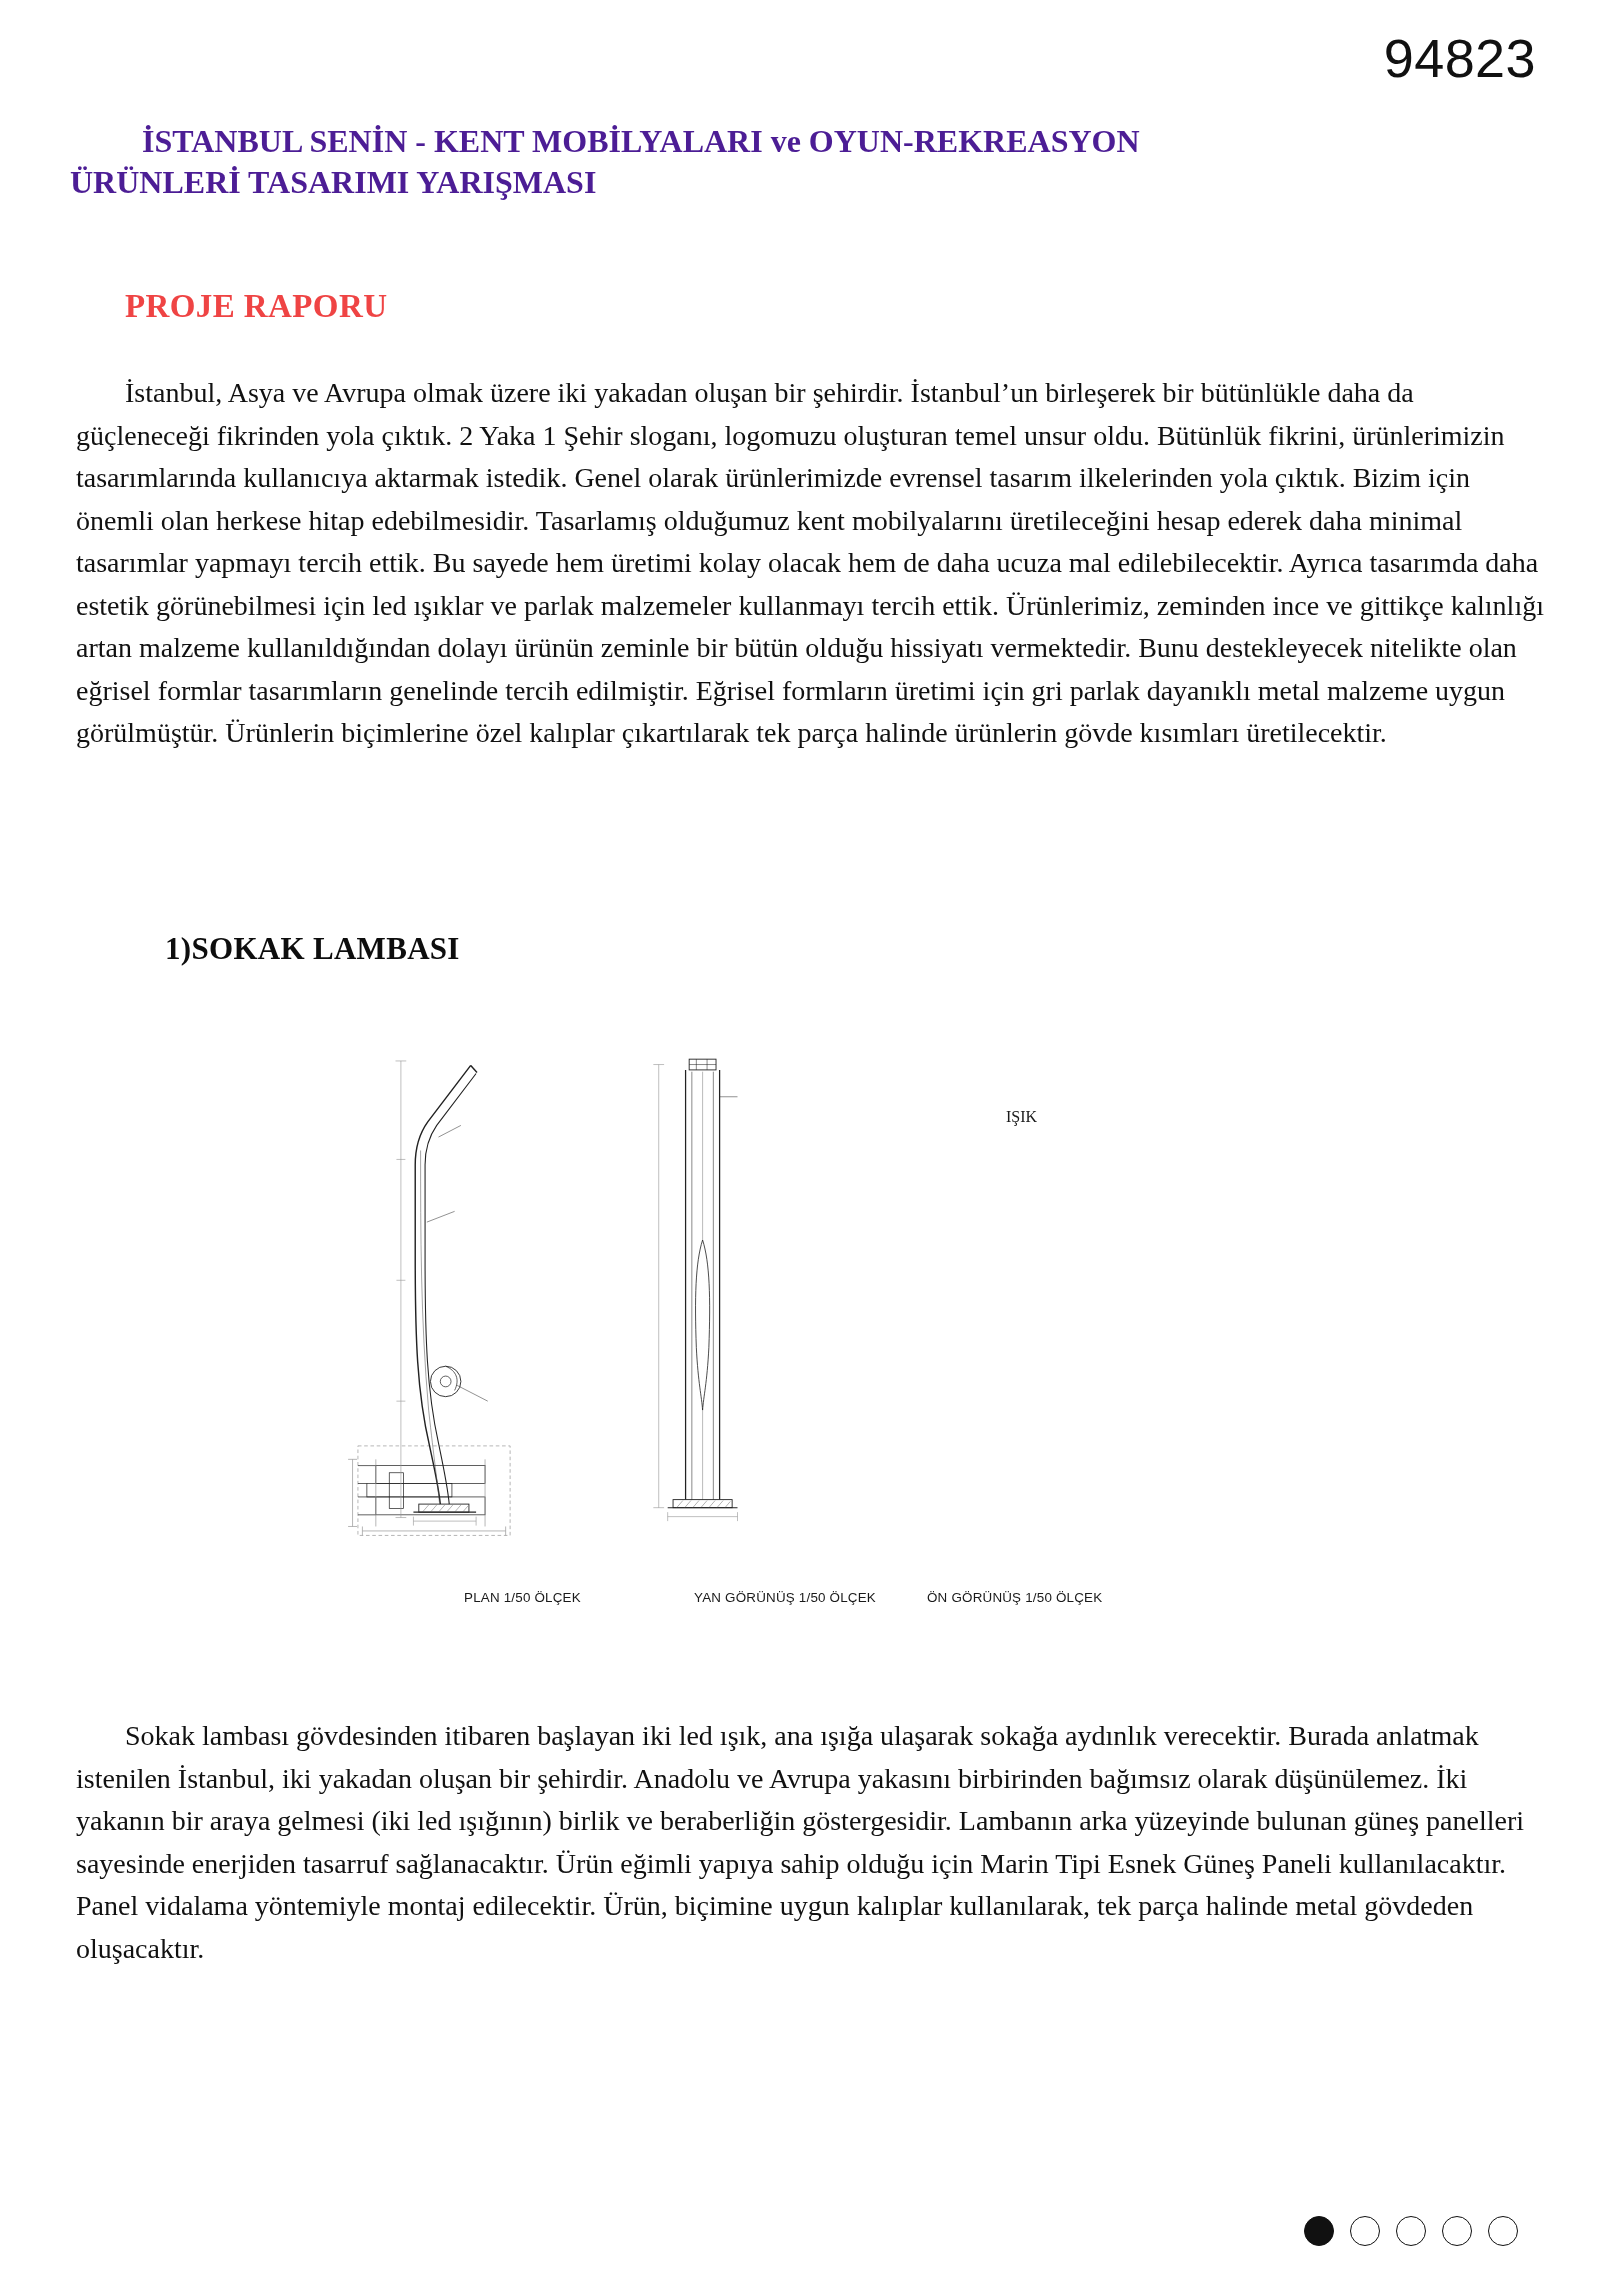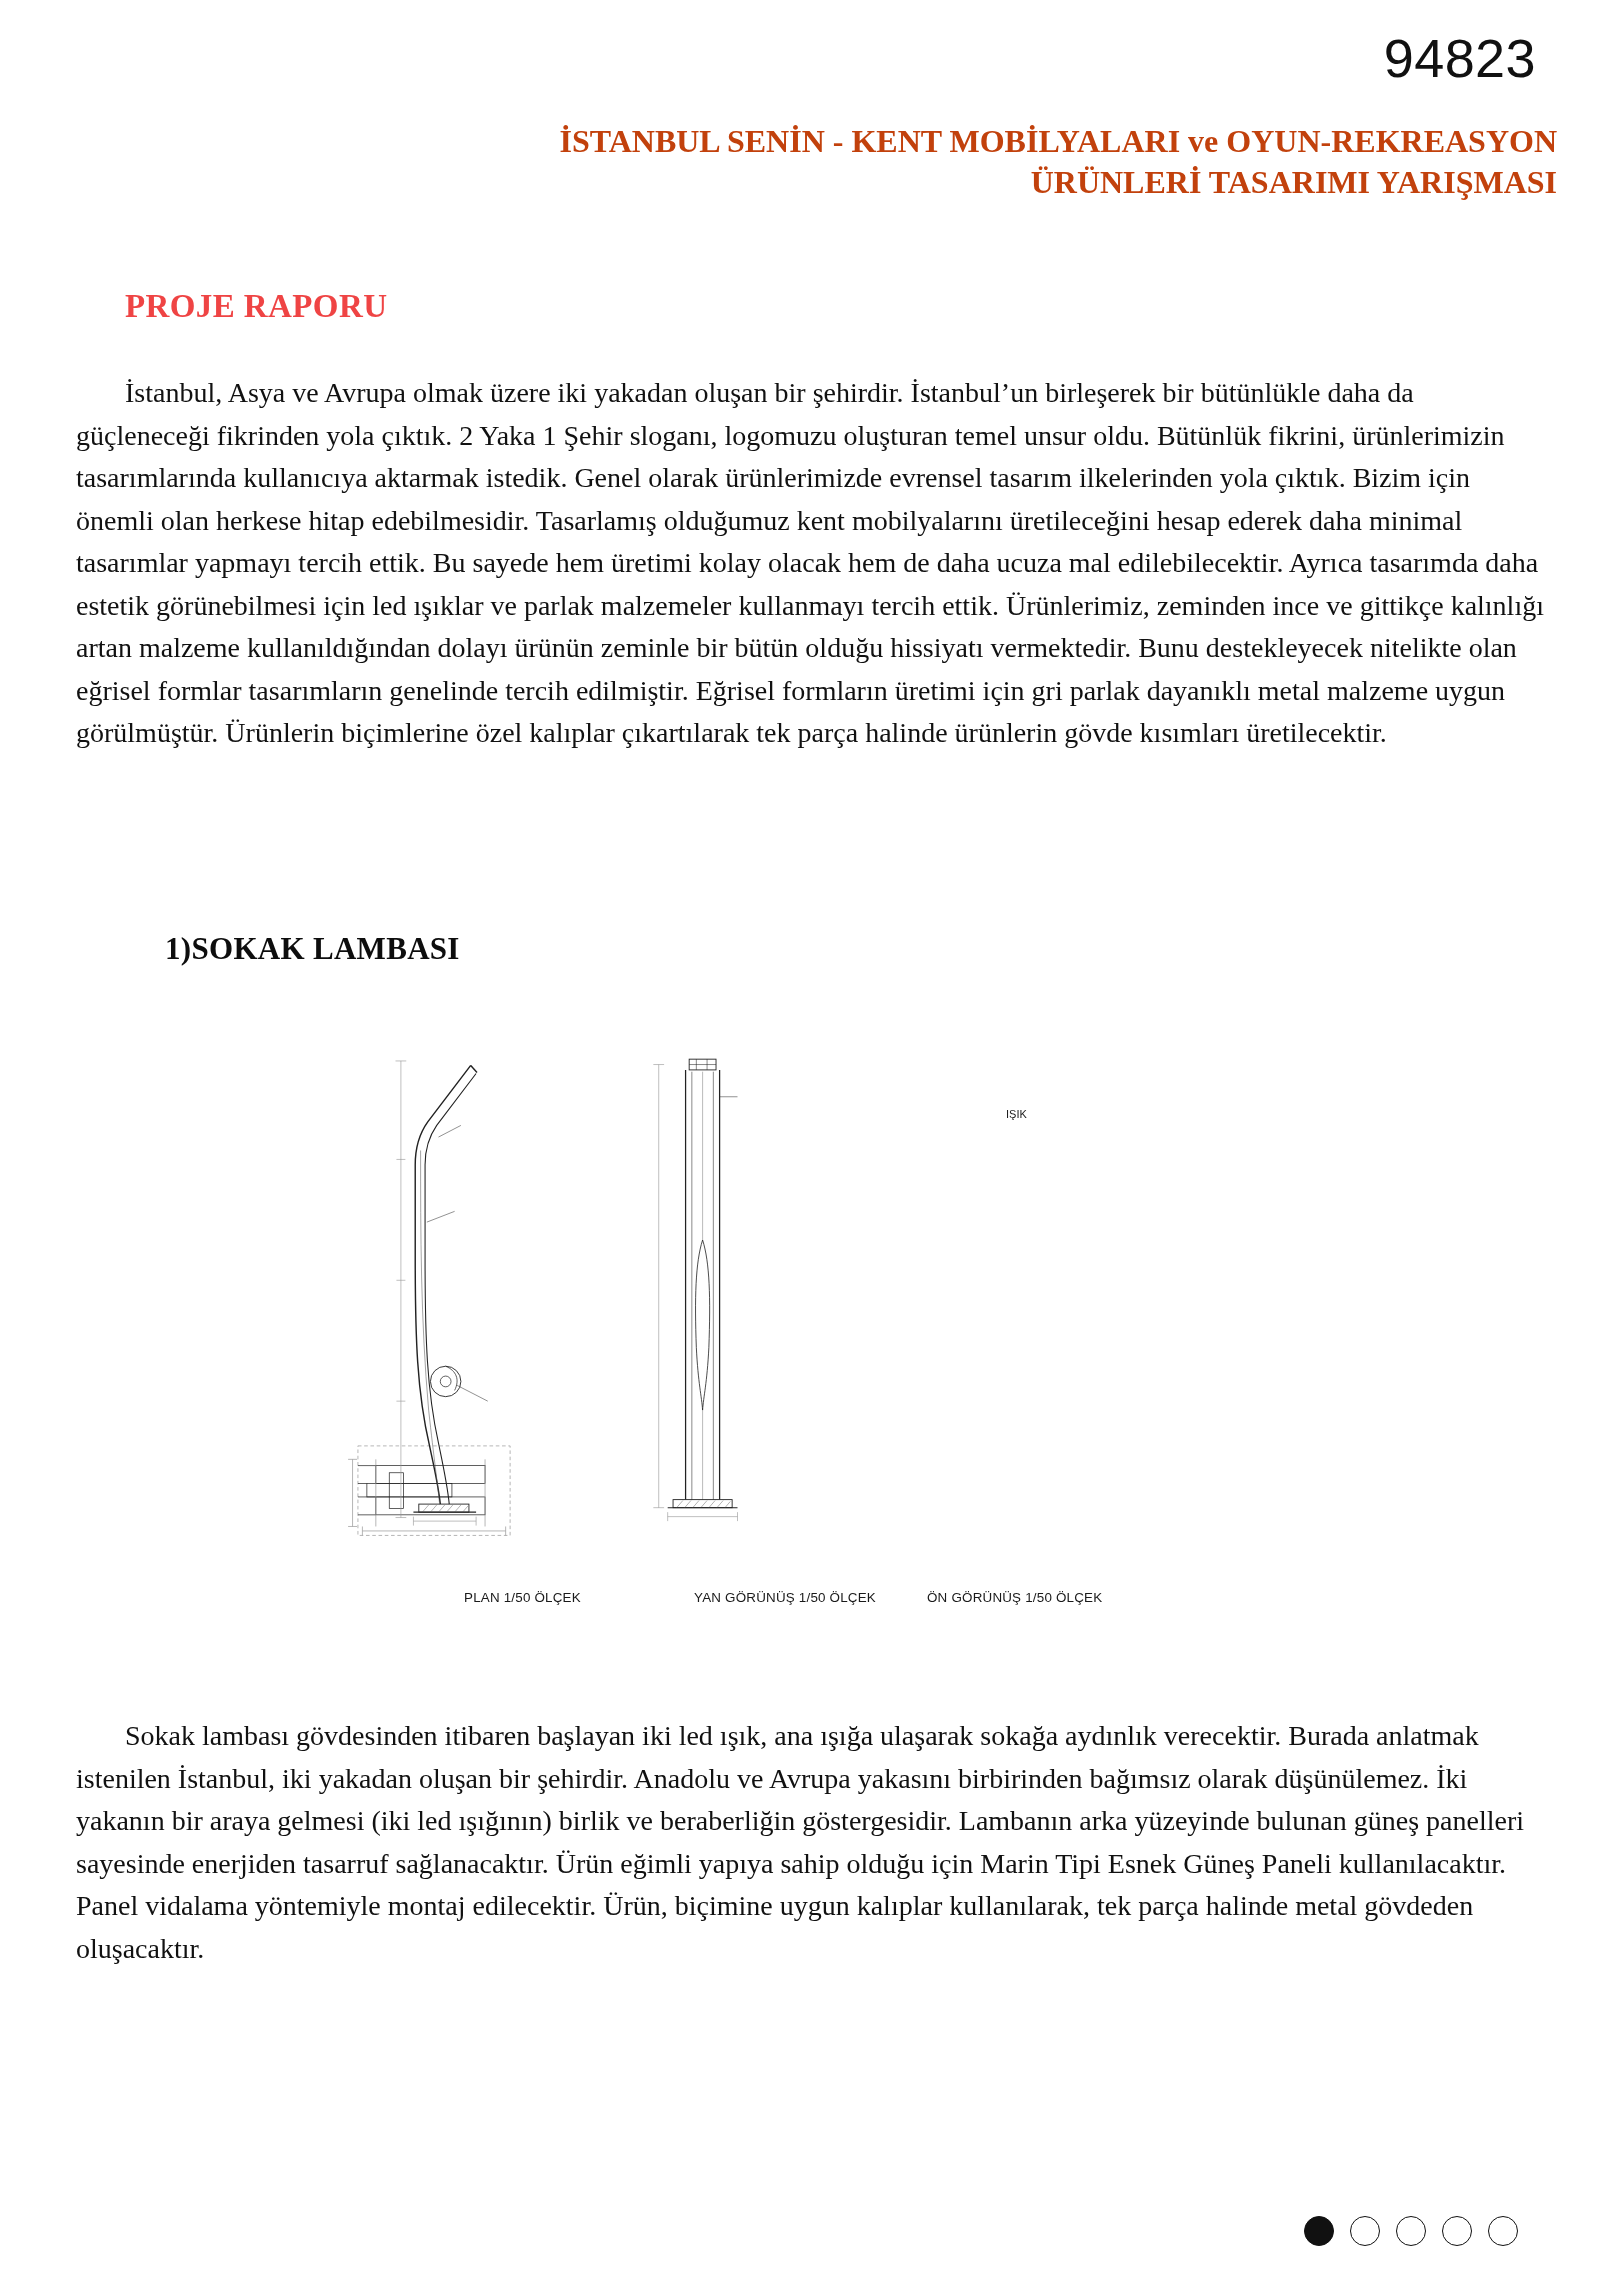--- a/index.html
+++ b/index.html
@@ -38,22 +38,21 @@
   
   .comp-title {
     position: absolute;
     left: 70px;
     top: 121px;
     width: 1487px;
     font-family: "Liberation Serif", serif;
     font-weight: bold;
     font-size: 32px;
     line-height: 1.28;
-    color: #c2410c;
-    text-align: right;
+    color: #4c1d95;
   }
   .comp-title .line1 {
     display: block;
     text-indent: 72px;
   }
   .comp-title .line2 {
     display: block;
   }
 
   
@@ -115,22 +114,22 @@
   }
   .cap-plan  { left: 124px; top: 538px; }
   .cap-yan   { left: 354px; top: 538px; }
   .cap-on    { left: 587px; top: 538px; }
 
   
   .isik-label {
     position: absolute;
     left: 666px;
     top: 56px;
-    font-family: Liberation Sans, sans-serif;
-    font-size: 11px;
+    font-family: Liberation Serif, serif;
+    font-size: 16px;
     color: #1a1a1a;
     white-space: nowrap;
   }
 
   
   .para-2 {
     left: 76px;
     top: 1715px;
     width: 1469px;
     text-indent: 49px;

